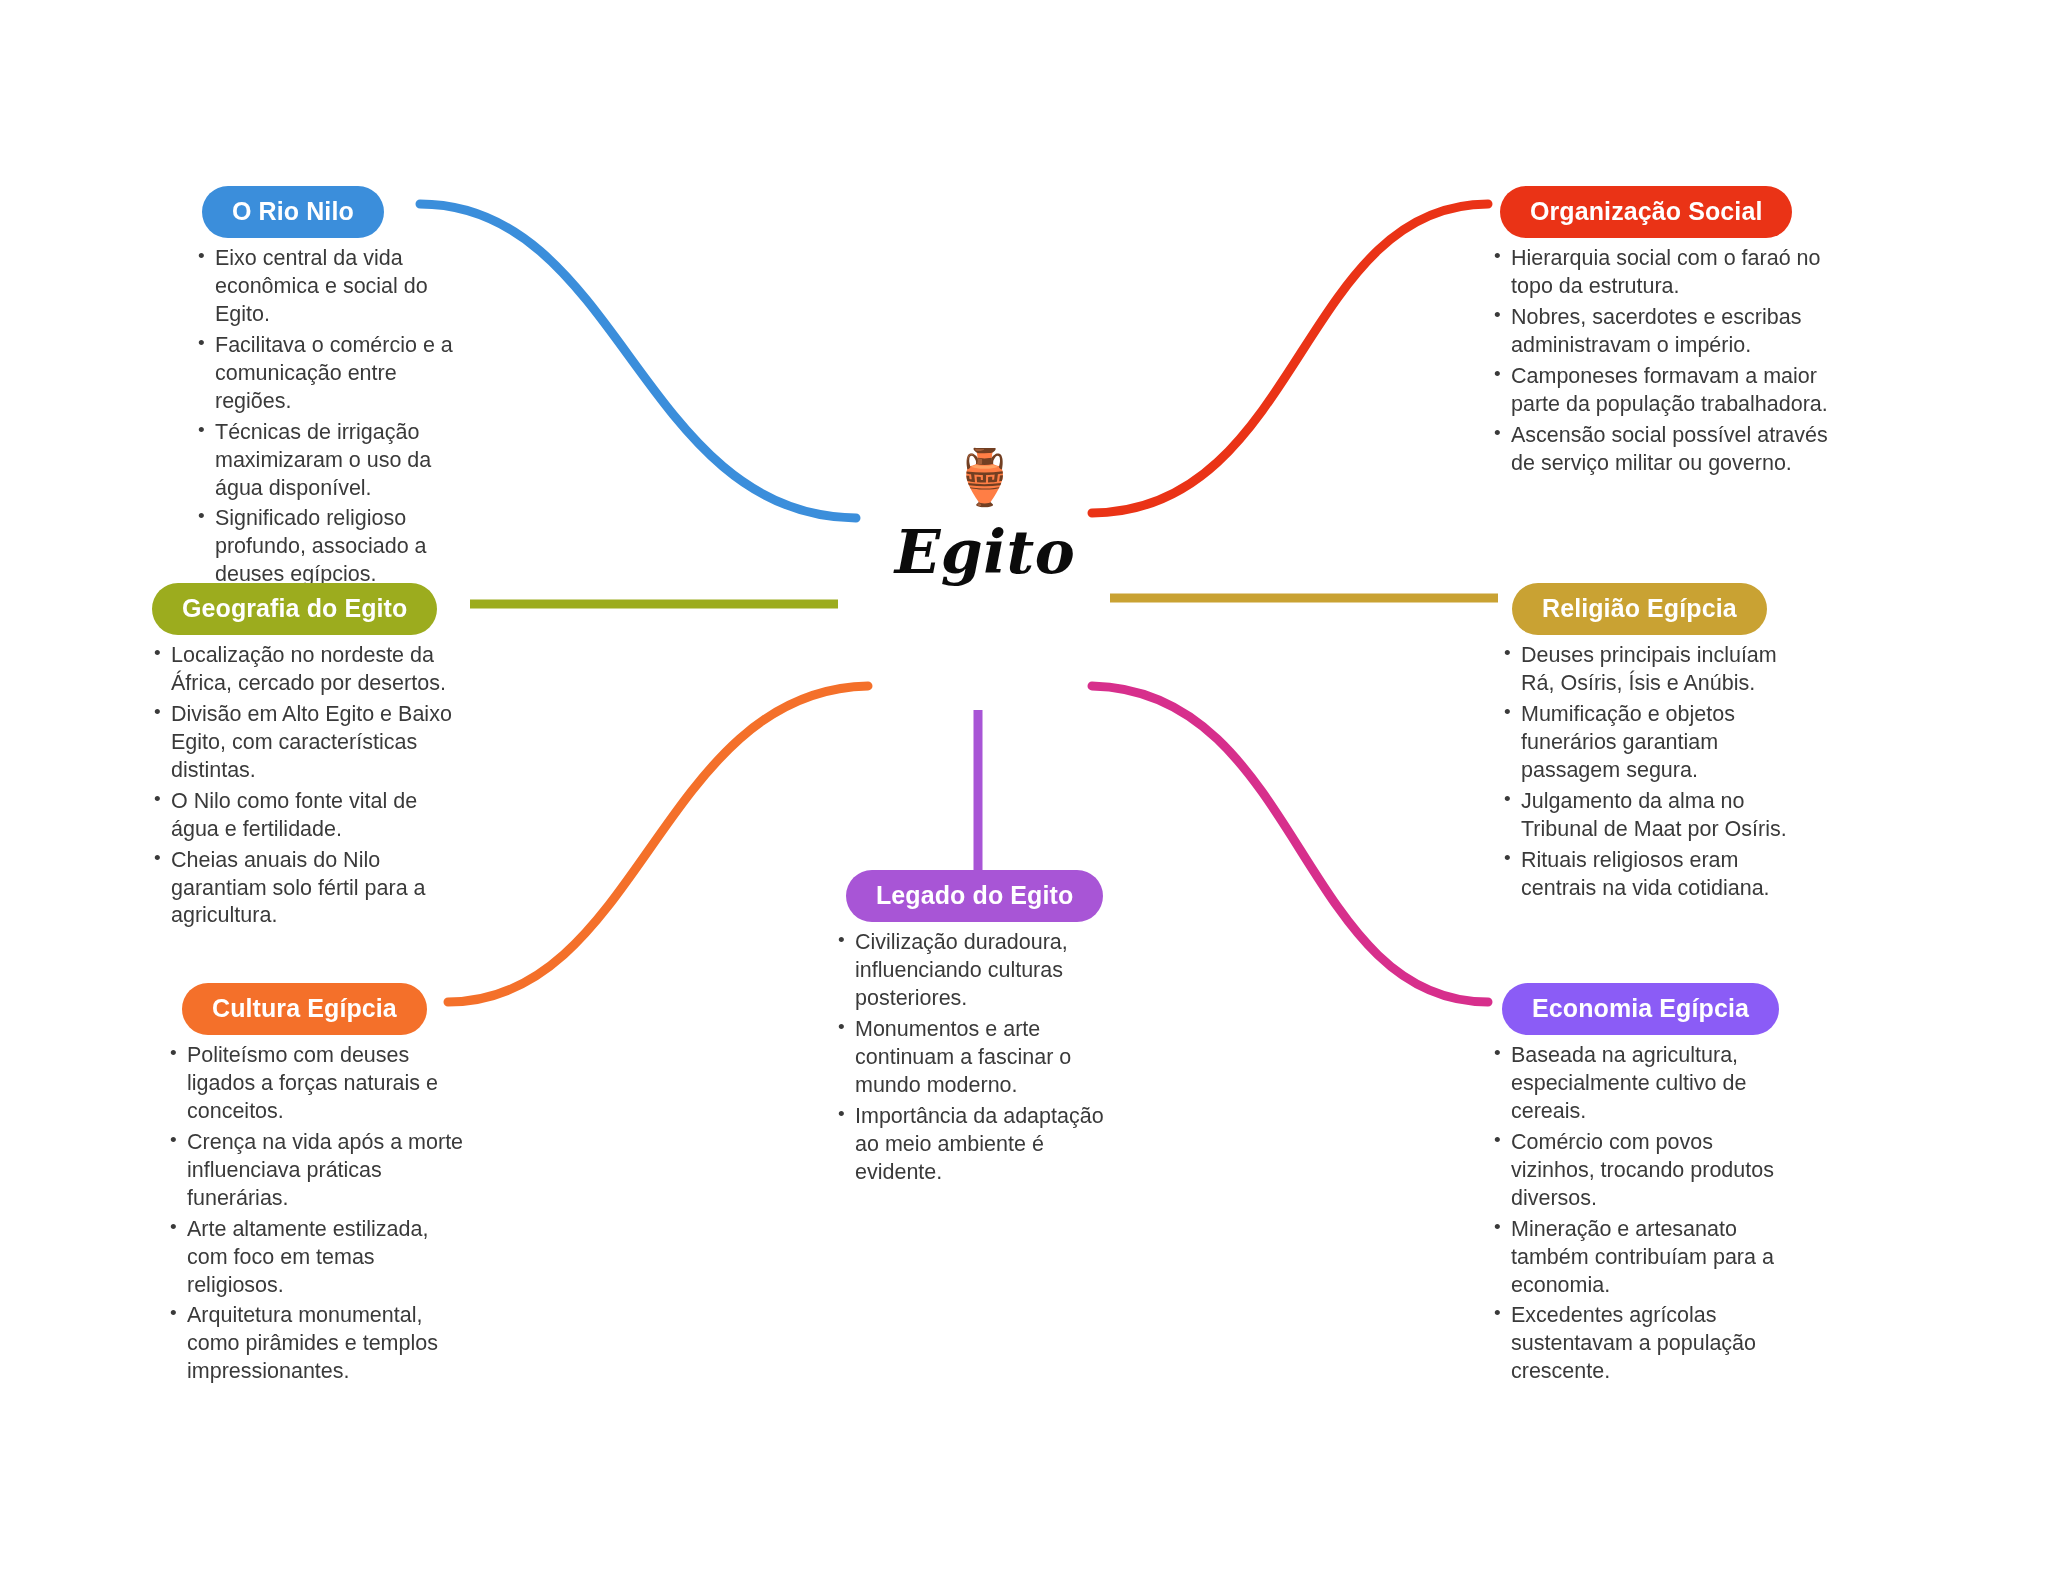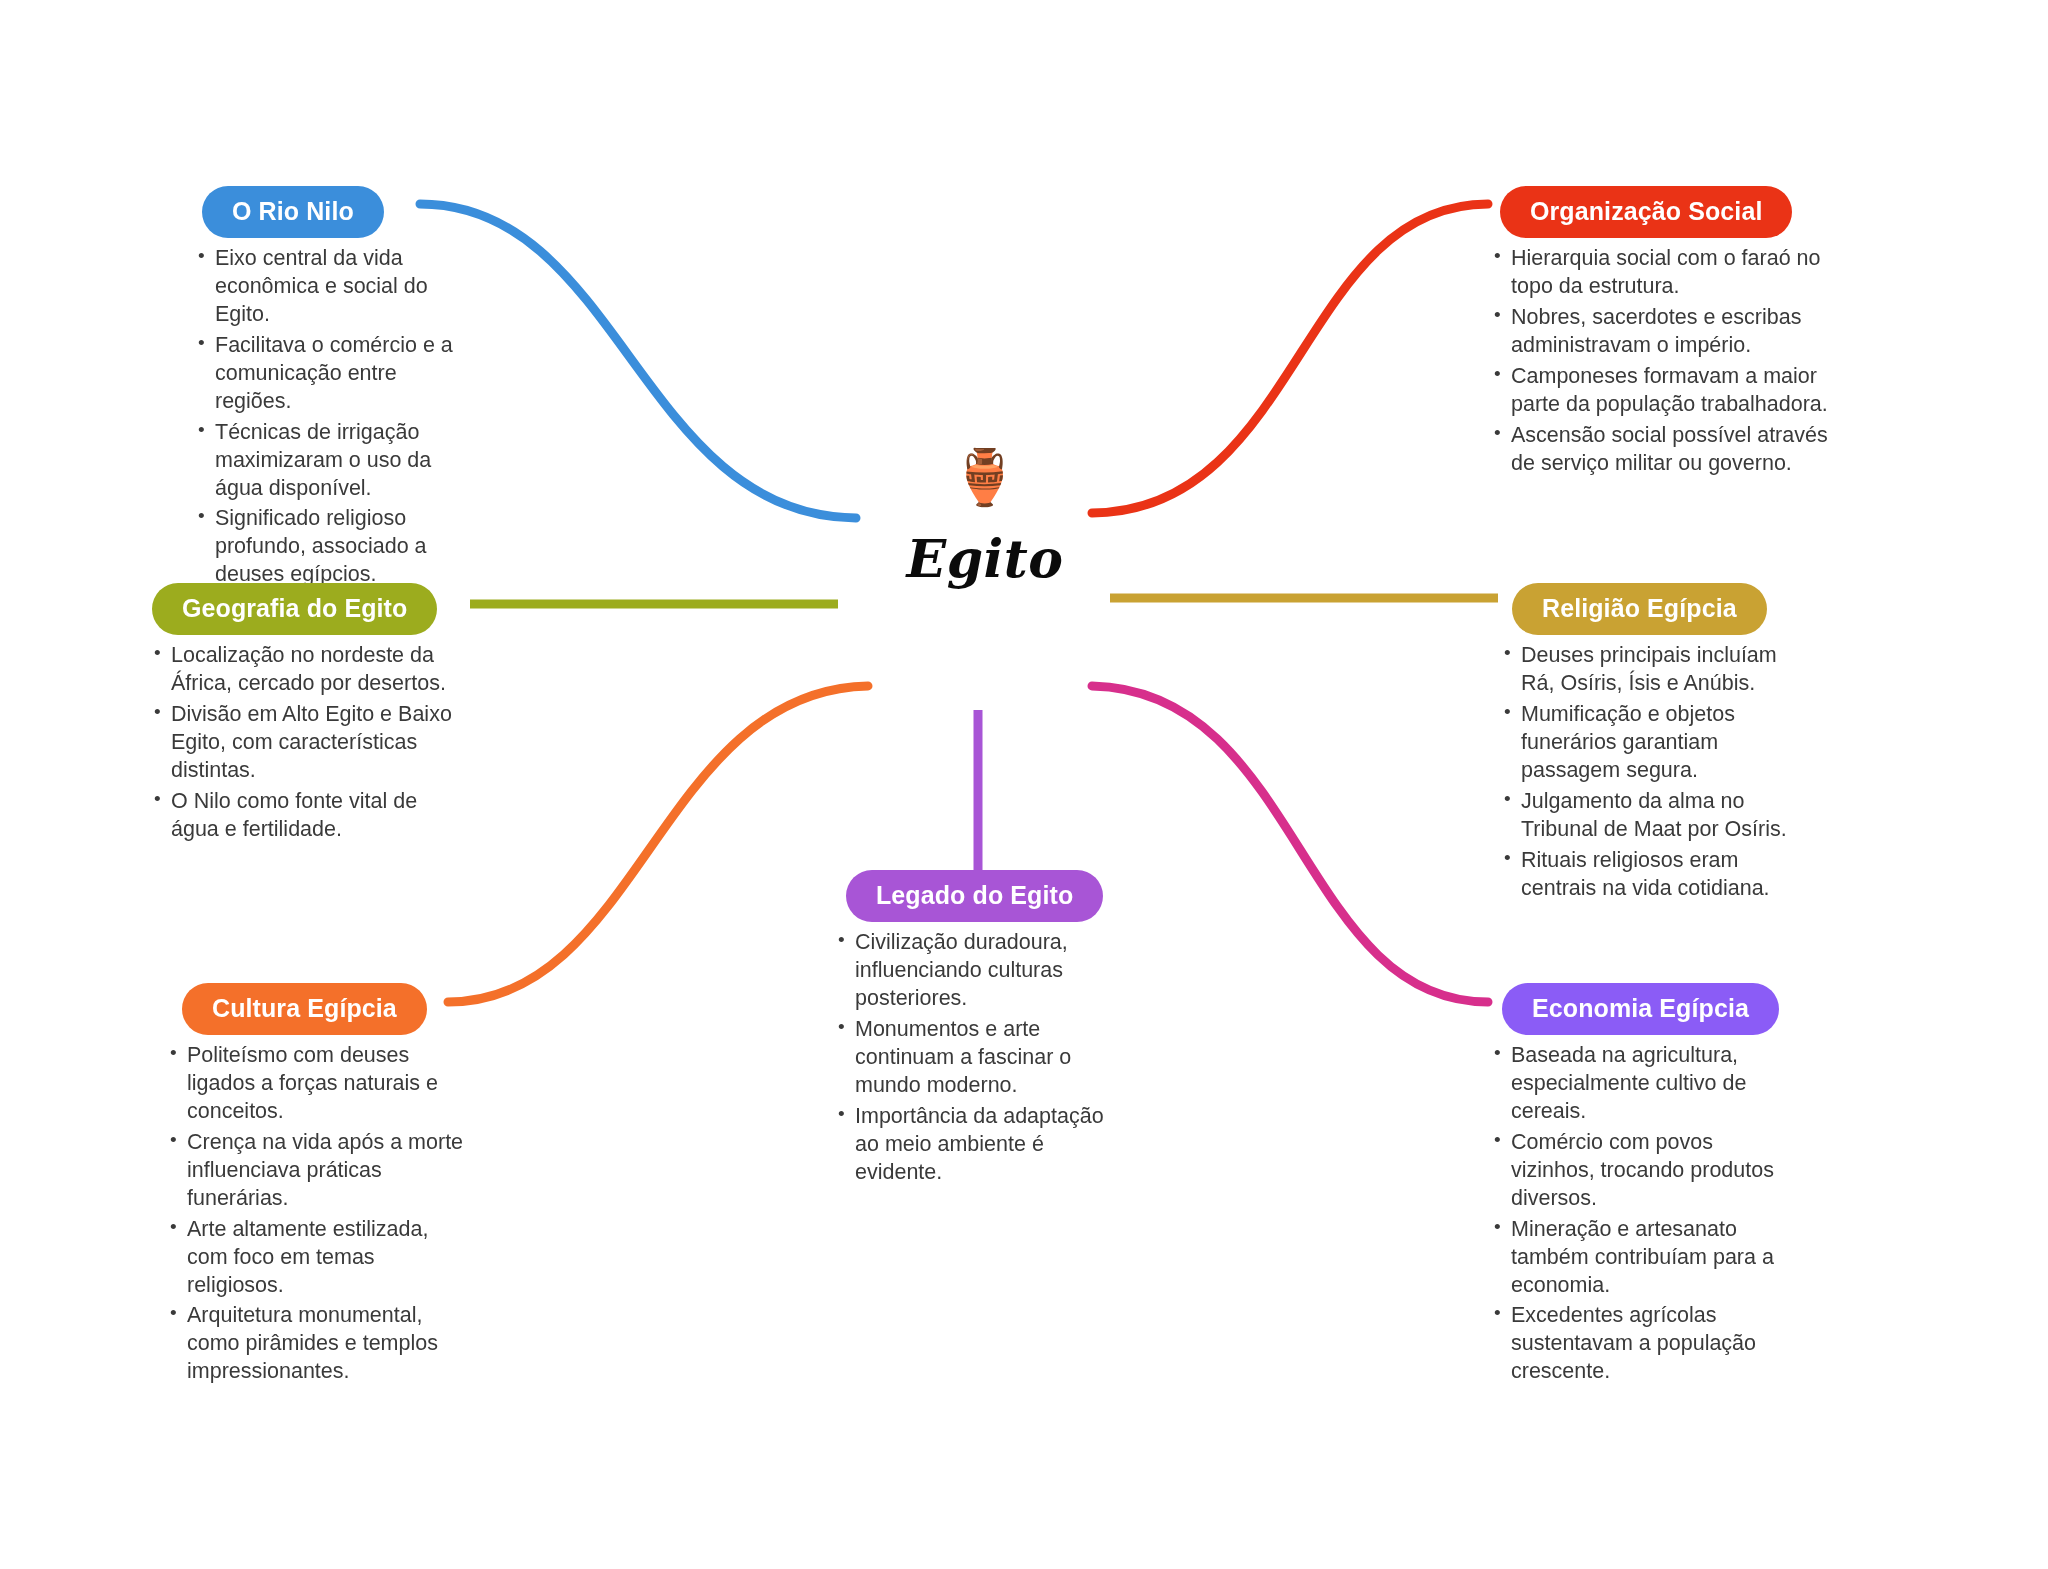--- a/index.html
+++ b/index.html
@@ -39,25 +39,25 @@
   .center-icon {
     font-size: 54px;
     line-height: 1;
     display: block;
     height: 62px;
   }
   .center-title {
     font-family: "DejaVu Serif", serif;
     font-style: italic;
     font-weight: 700;
-    font-size: 52px;
+    font-size: 60px;
     line-height: 1.18;
     color: #0b0b0b;
     letter-spacing: 0.5px;
-    margin-top: 16px;
+    margin-top: 5px;
   }
   .center-title span { display: block; }
 
   
   .branch {
     position: absolute;
   }
   .pill {
     display: inline-block;
     border-radius: 26px;
@@ -163,20 +163,21 @@
   </div>
 
   <div class="branch b-geografia">
     <div class="pill-row">
       <span class="pill">Geografia do Egito</span>
     </div>
     <ul class="bullets">
       <li>Localização no nordeste da África, cercado por desertos.</li>
       <li>Divisão em Alto Egito e Baixo Egito, com características distintas.</li>
       <li>O Nilo como fonte vital de água e fertilidade.</li>
+      <li>Cheias anuais do Nilo garantiam solo fértil para a agricultura.</li>
     </ul>
   </div>
 
   <div class="branch b-cultura">
     <div class="pill-row">
       <span class="pill">Cultura Egípcia</span>
     </div>
     <ul class="bullets">
       <li>Politeísmo com deuses ligados a forças naturais e conceitos.</li>
       <li>Crença na vida após a morte influenciava práticas funerárias.</li>

